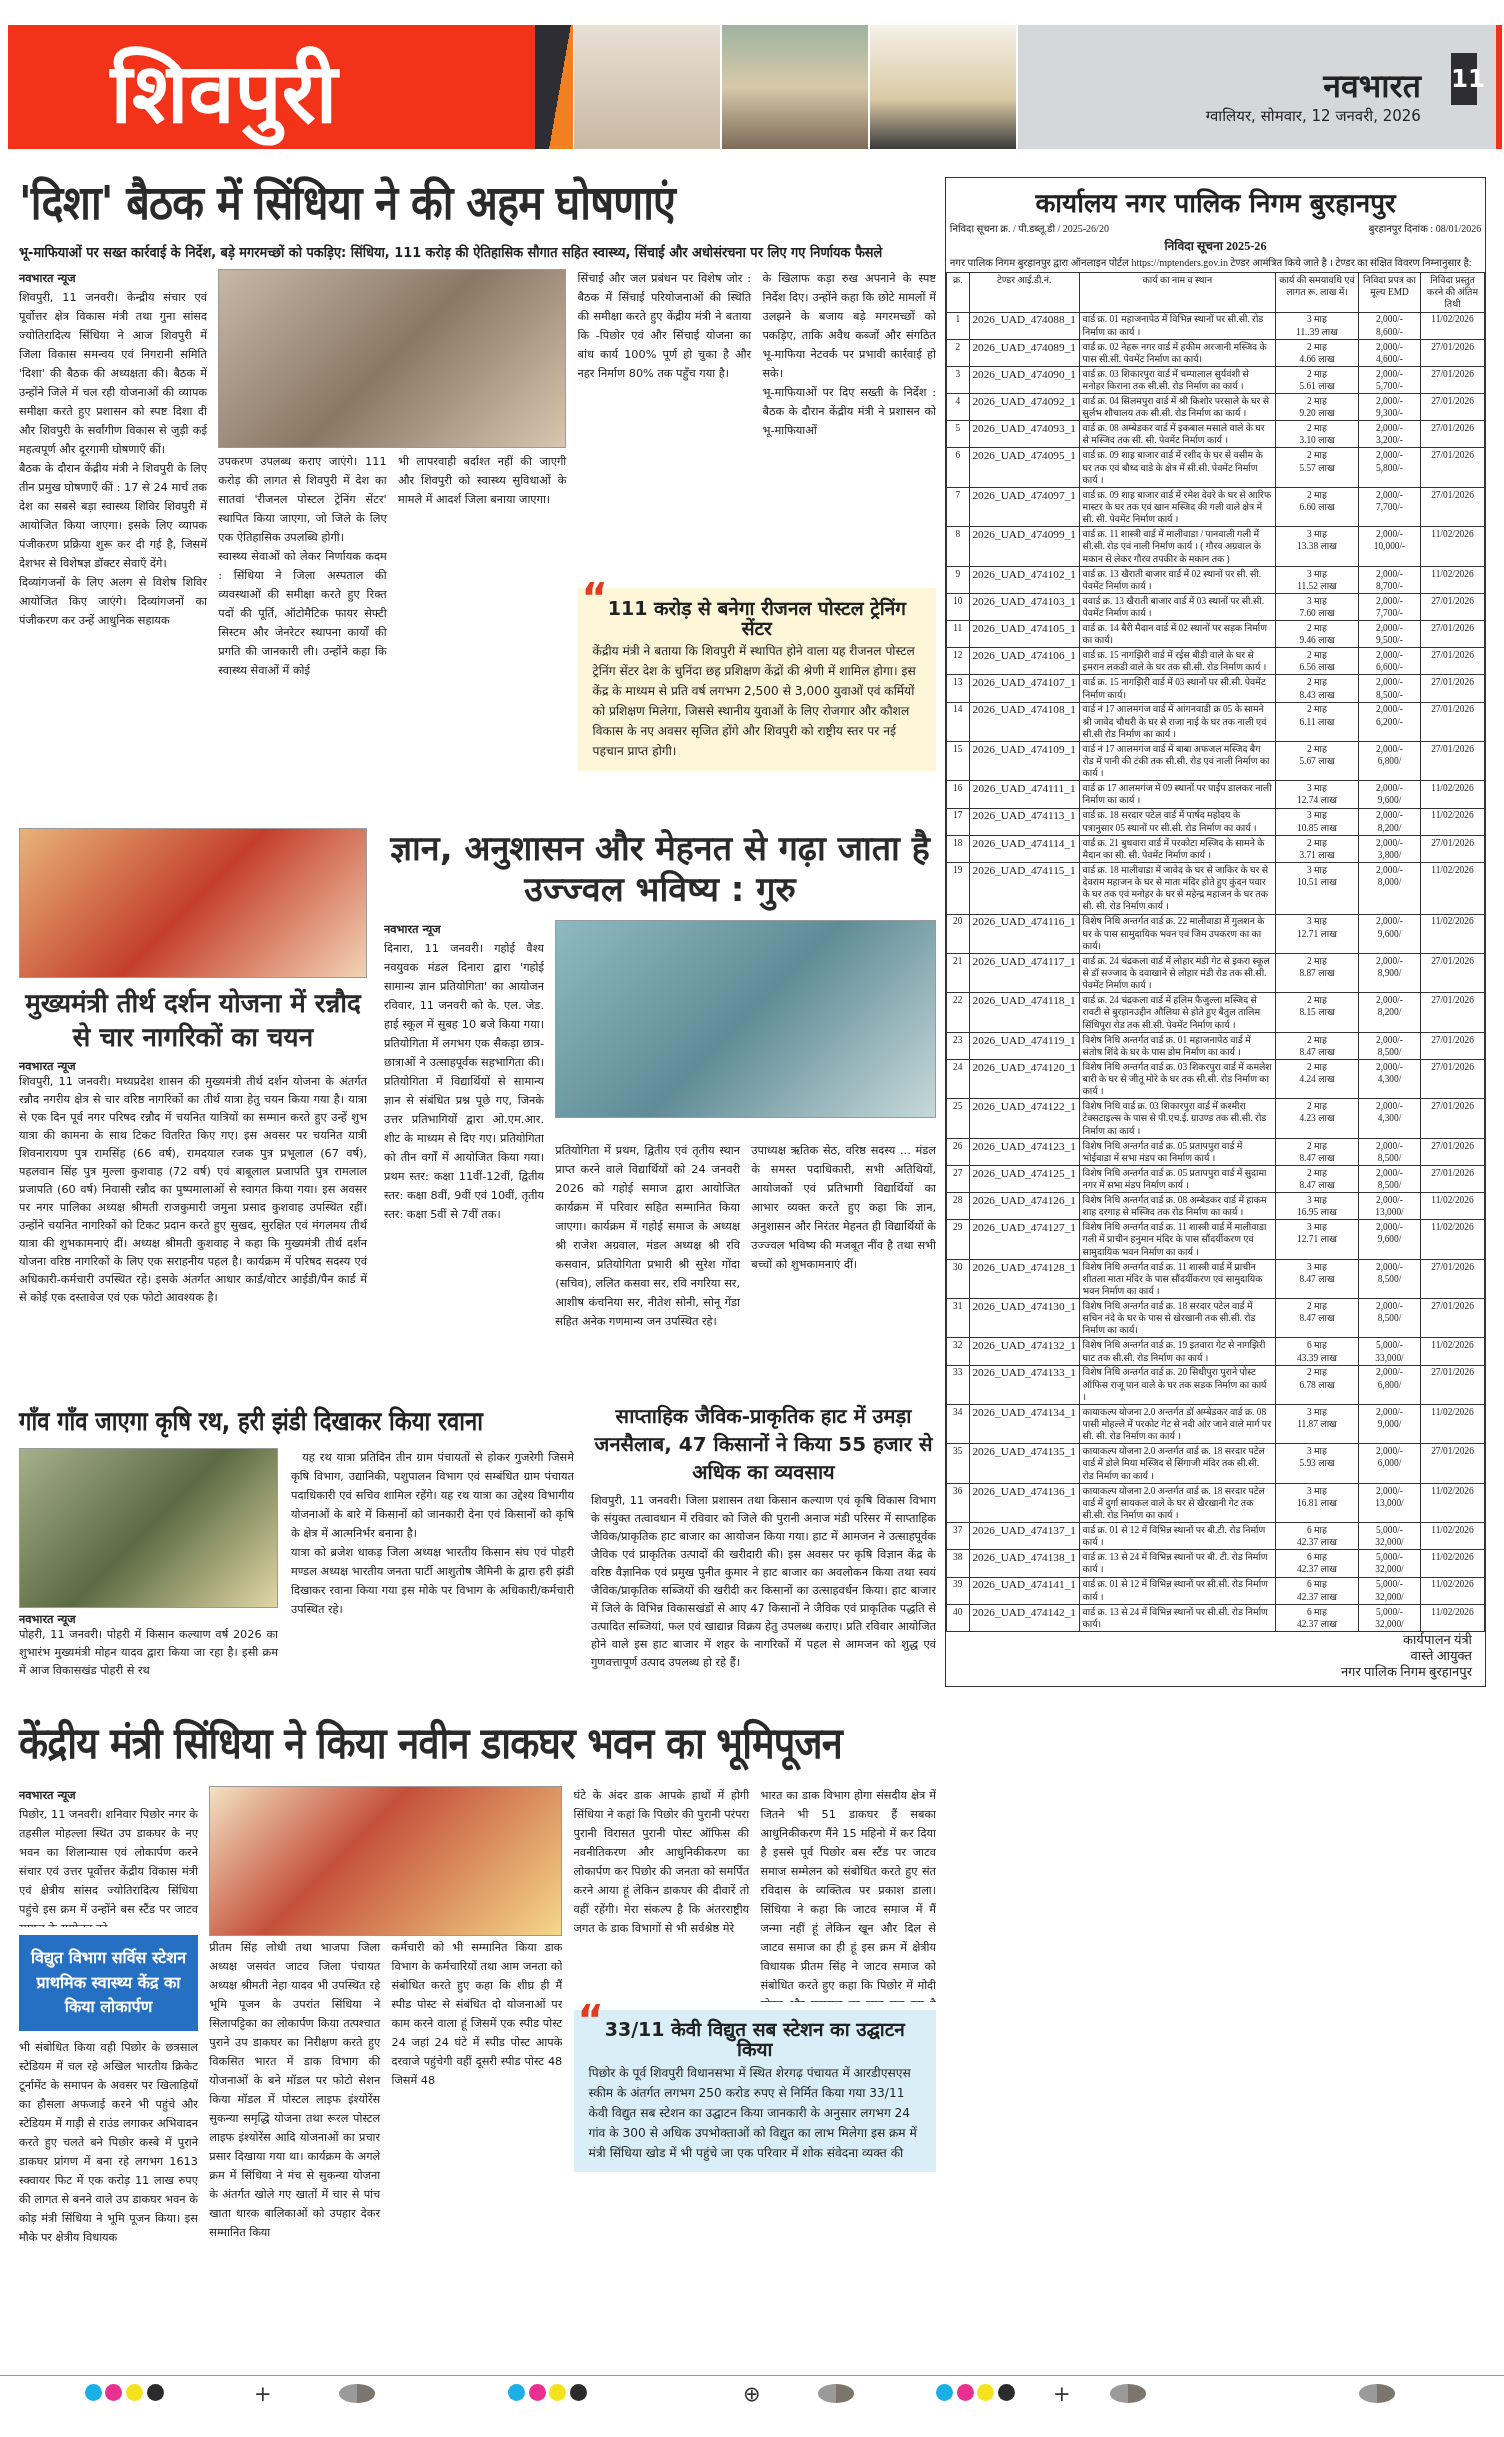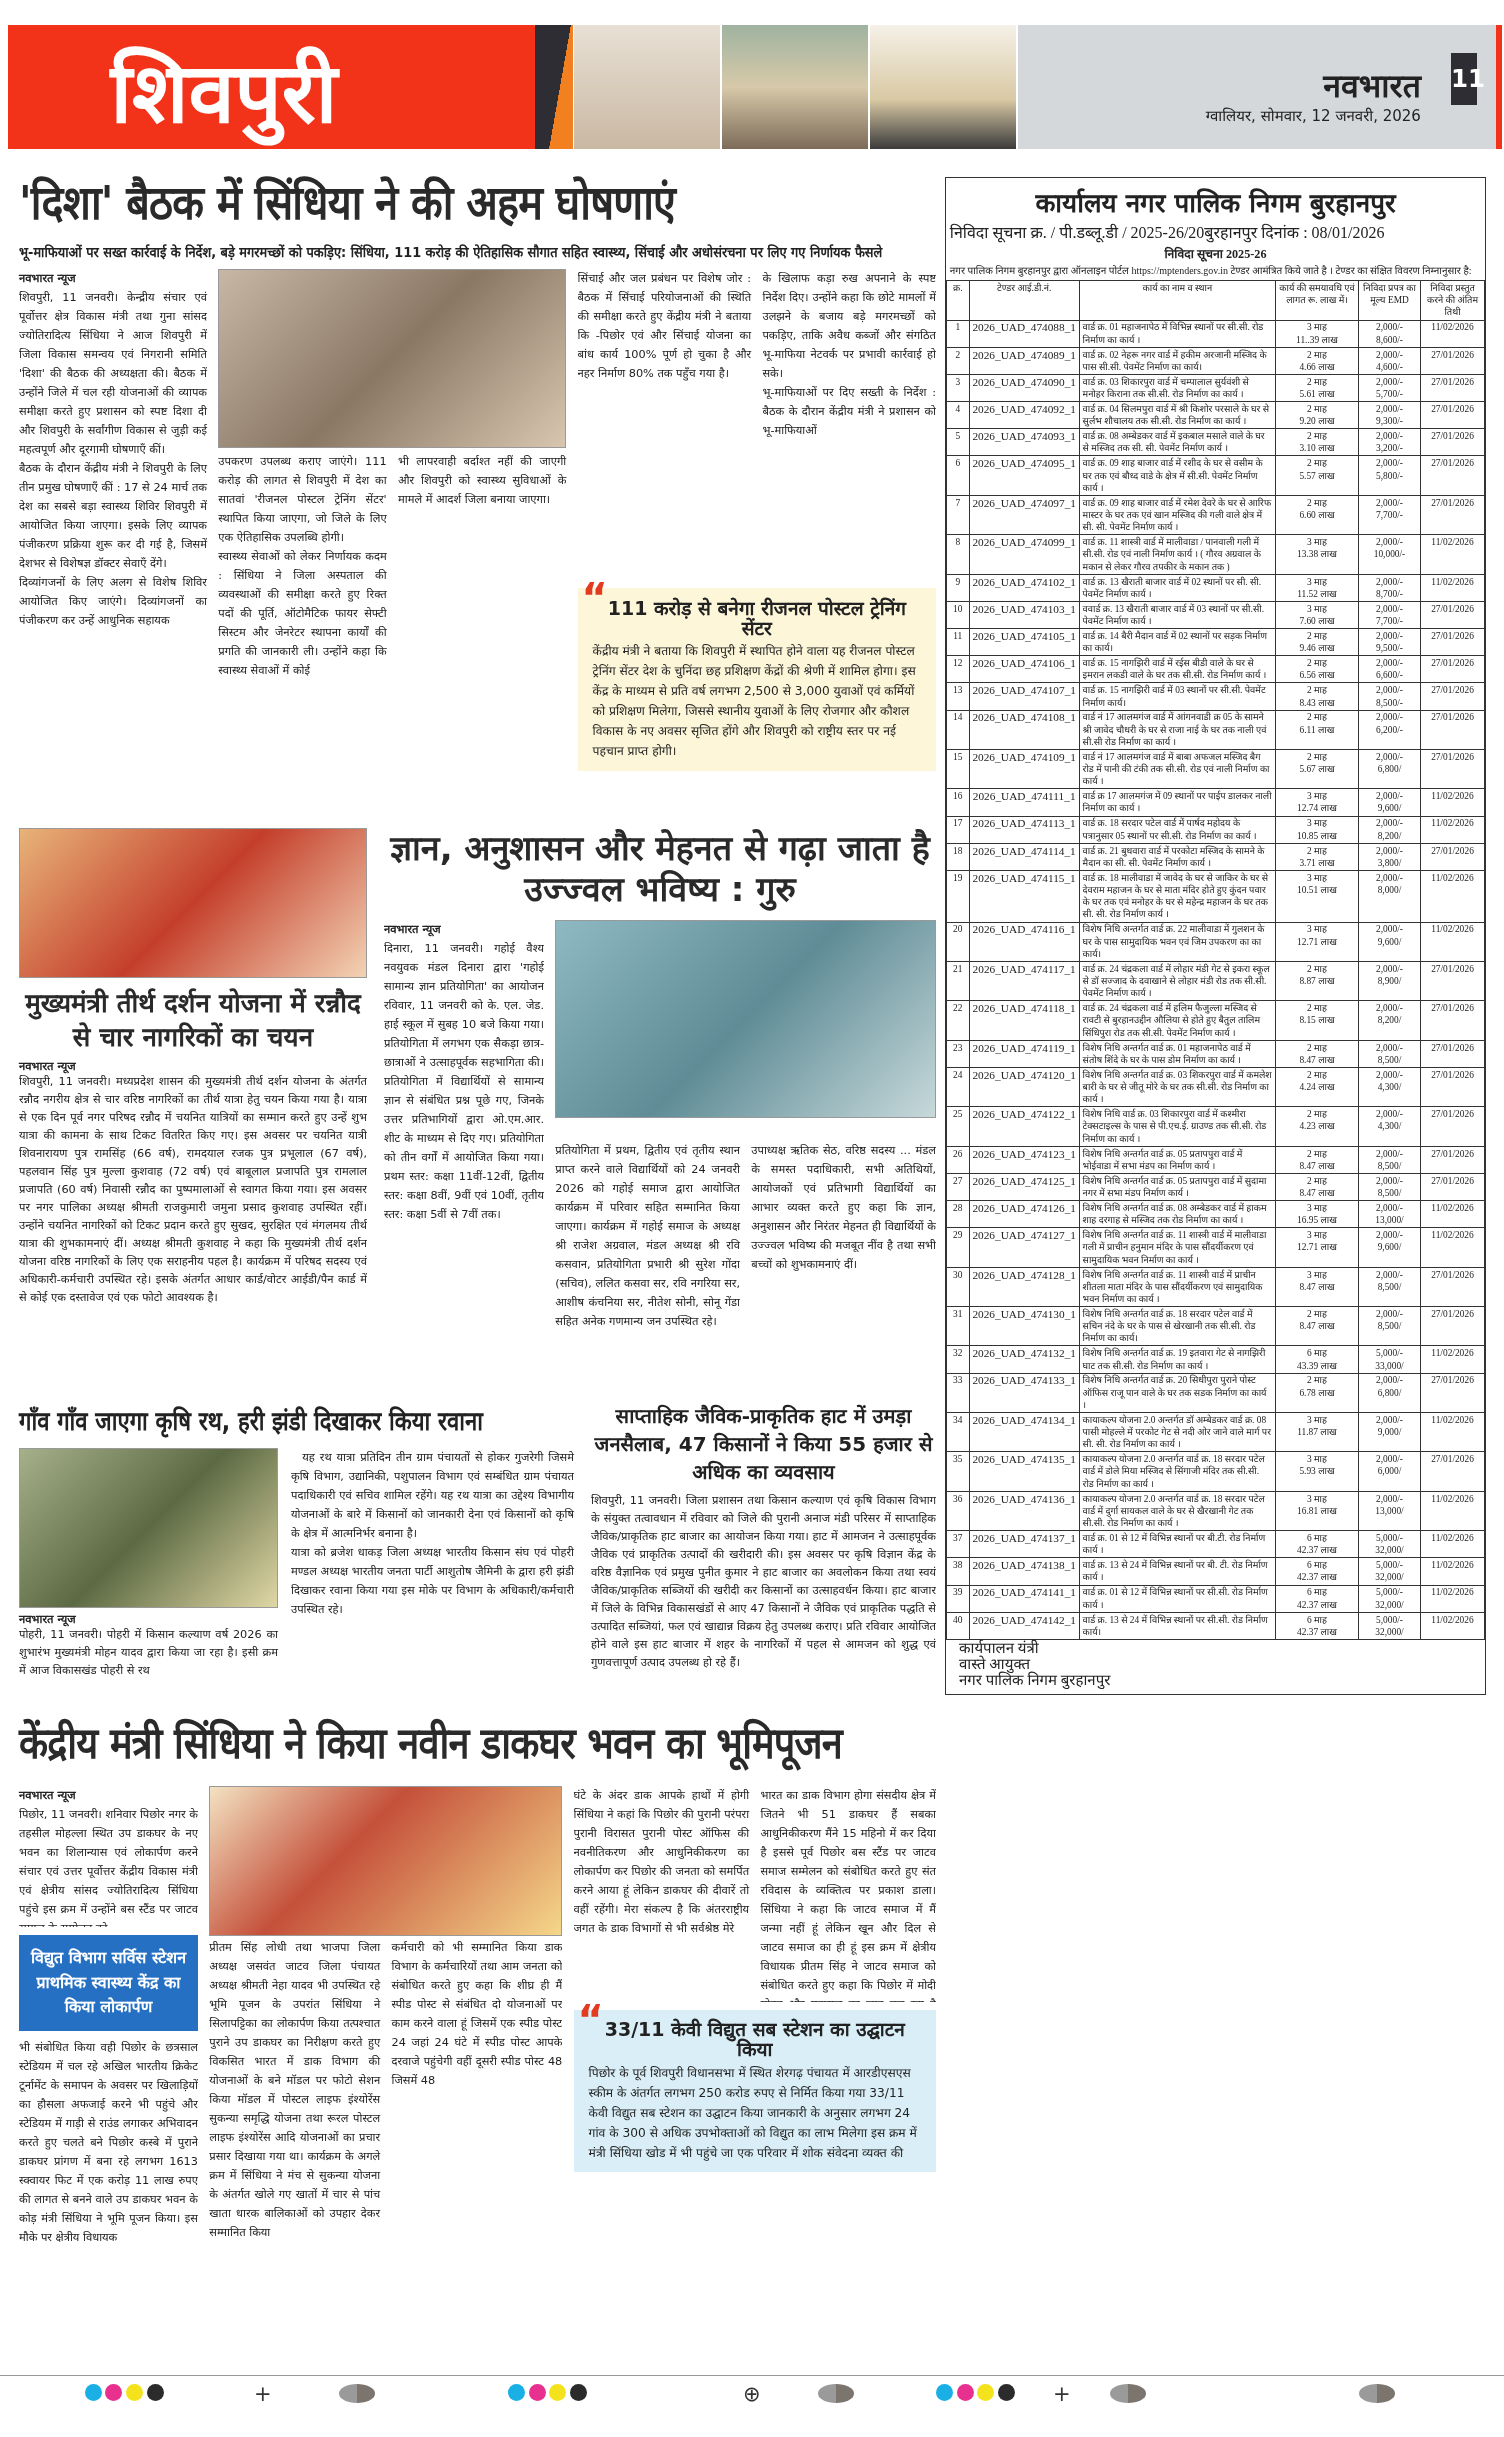--- a/index.html
+++ b/index.html
@@ -28,30 +28,30 @@
 .photo.pink{background:linear-gradient(135deg,#e8b37a,#c43f2b 50%,#f3d3b5)}
 .quote{background:#fdf6d8;padding:9.4px 15px;font-size:12.2px;line-height:20px;position:relative}
 .quote.blue{background:#d9eef7}
 .quote .qt{font-size:19px;font-weight:bold;text-align:center;margin-bottom:3.8px}
 .quote .qm{position:absolute;left:3.8px;top:0;font-size:40px;color:#e23b1f;font-weight:bold}
 .h2{font-size:34px;font-weight:bold;line-height:41px;color:#2a2a2a}
 .h3{font-size:26px;font-weight:bold;line-height:34px;color:#2a2a2a}
 .box-blue{background:#2670c4;color:#fff;font-size:16px;font-weight:bold;text-align:center;padding:11.3px 5.6px;line-height:24.5px}
 .right{position:absolute;left:945px;top:177px;width:541px;border:1.9px solid #333;font-family:"Liberation Serif",serif}
 .t-head{text-align:center;font-size:26px;font-weight:bold;font-family:"DejaVu Sans",sans-serif;padding-top:5.6px}
-.t-meta{display:flex;font-size:16px;padding:1.9px 3.8px}
+.t-meta{display:flex;justify-content:space-between;font-size:10px;padding:1.9px 3.8px}
 .t-sub{text-align:center;font-size:12.2px;font-weight:bold}
 .t-intro{font-size:10px;padding:1.9px 3.8px;line-height:14px}
 table{width:100%;border-collapse:collapse;font-size:9.4px}
 th,td{border:0.9px solid #333;padding:0.9px 2.8px;vertical-align:top;line-height:12.2px}
 th{font-weight:normal;text-align:center;font-size:9.4px}
 td.c{text-align:center}
 td.id{font-size:11.3px;text-align:center;line-height:13px}
 .t-foot{font-size:10px;padding:3.8px 5.6px;line-height:15px}
-.sign{text-align:left;font-size:15px;padding:0 13px 5.6px;line-height:16px}
+.sign{text-align:right;font-size:13px;padding:0 13px 5.6px;line-height:16px}
 .regbar{position:absolute;left:0;top:2375px;width:1505px;height:28px;border-top:0.9px solid #999}
 .dot{position:absolute;width:17px;height:17px;border-radius:50%;top:7.5px}
 .oval{position:absolute;width:36px;height:19px;border-radius:50%;top:7.5px;background:linear-gradient(90deg,#9a9a9a 50%,#7b756d 50%)}
 .cross{position:absolute;top:5.6px;font-size:21px;color:#333}
 </style>
 </head>
 <body>
 
 <div class="masthead">
   <div class="mh-red">

